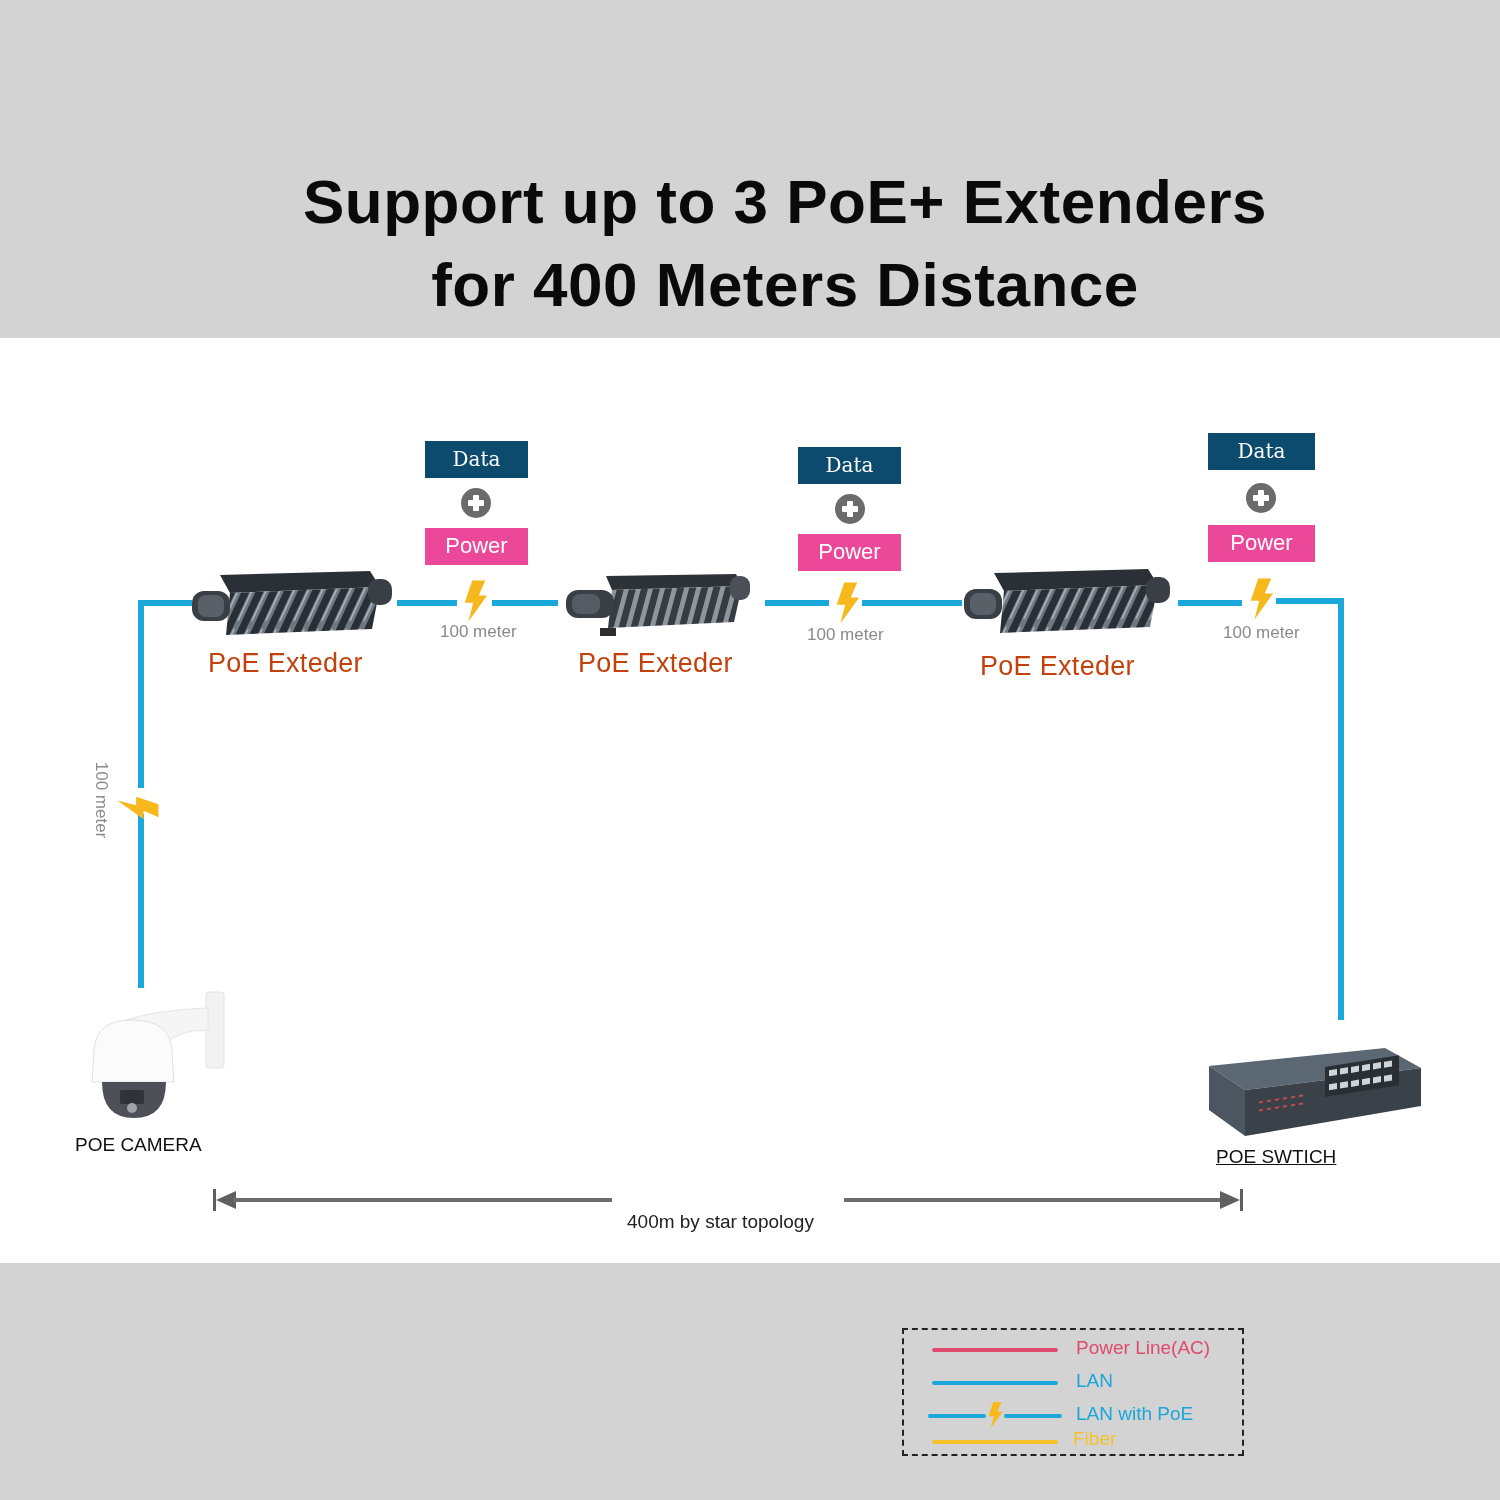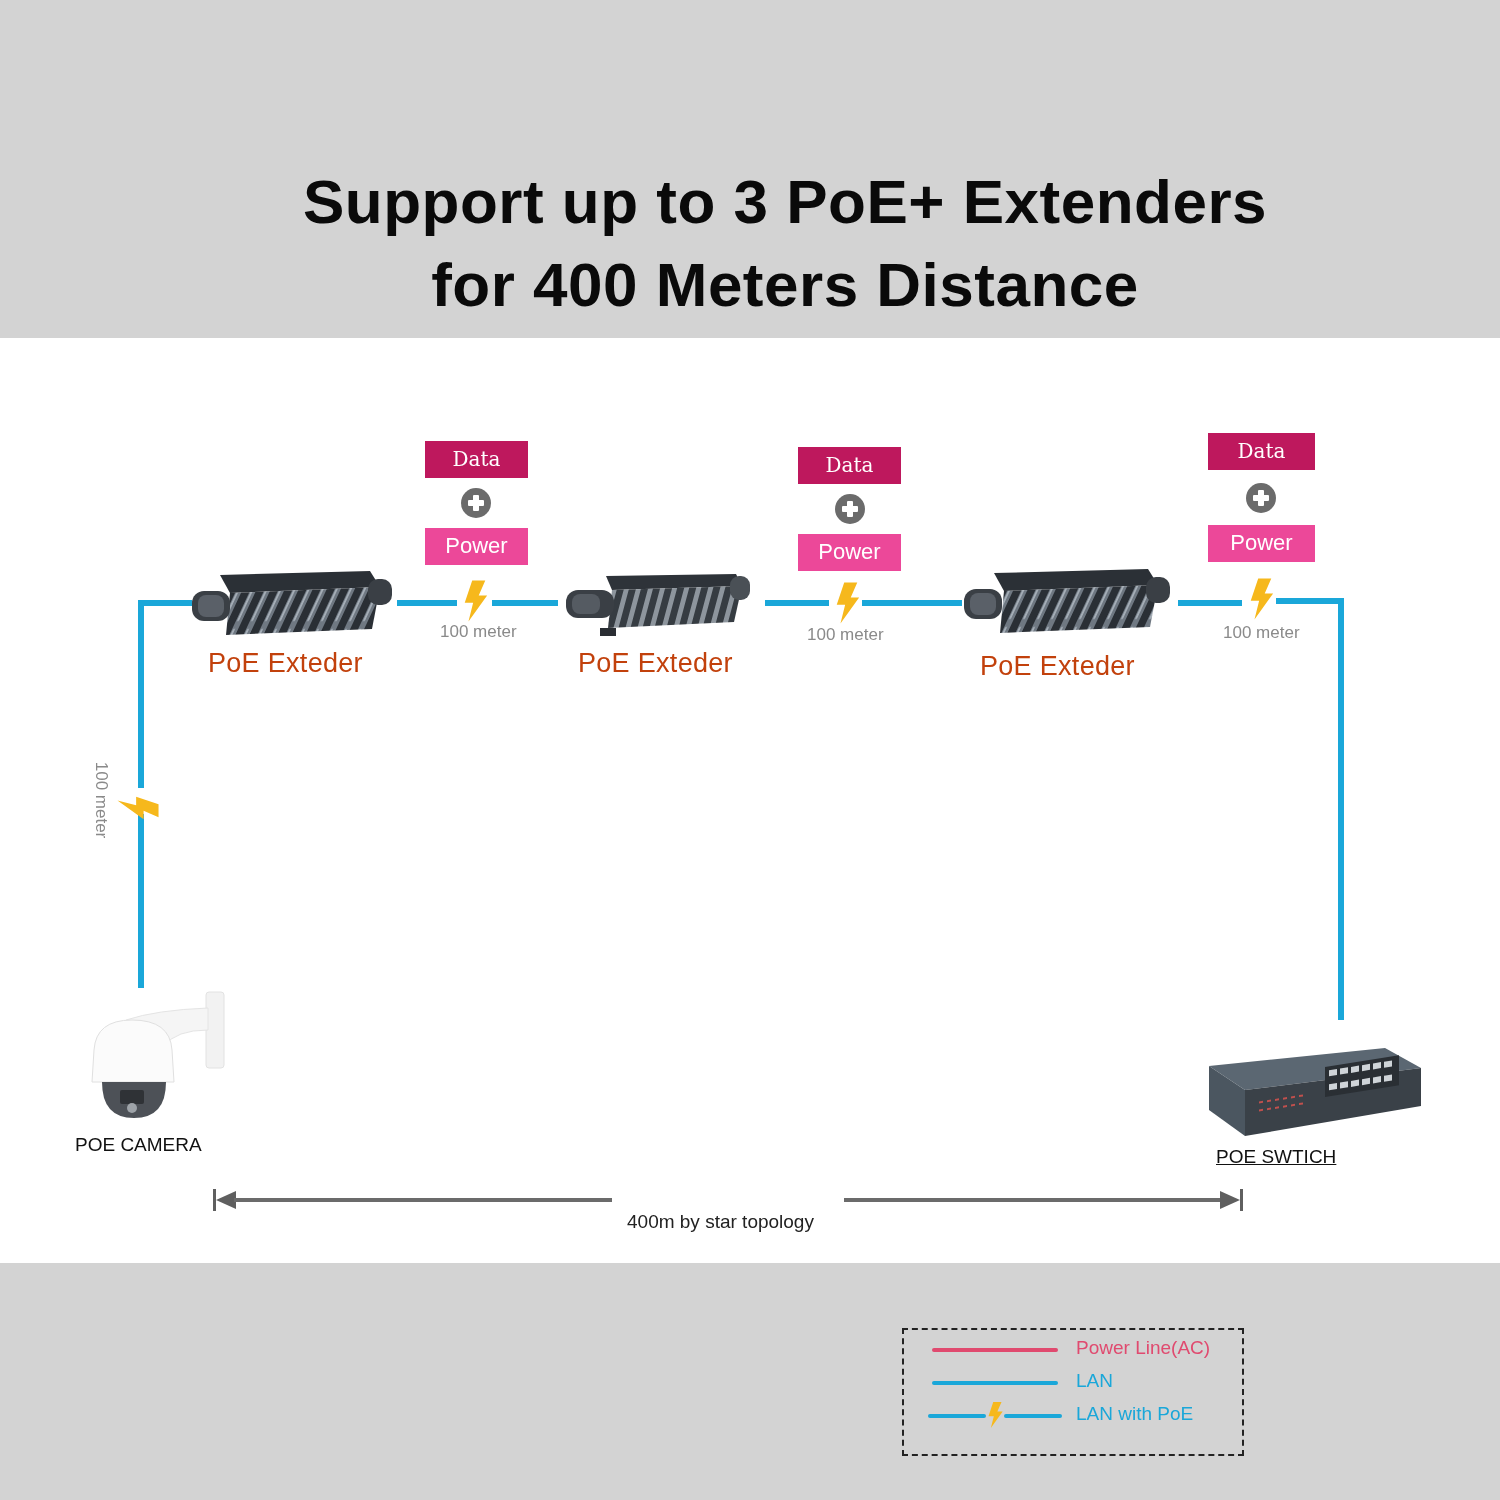--- a/index.html
+++ b/index.html
@@ -4,21 +4,21 @@
 <style>
   html, body { margin: 0; padding: 0; }
   body { width: 1500px; height: 1500px; position: relative; background: #ffffff; font-family: "Liberation Sans", sans-serif; overflow: hidden; }
   .band-top { position: absolute; left: 0; top: 0; width: 1500px; height: 338px; background: #d3d3d3; }
   .band-bottom { position: absolute; left: 0; top: 1263px; width: 1500px; height: 237px; background: #d3d3d3; }
   .title { position: absolute; left: 0; top: 160px; width: 1570px; text-align: center; font-weight: bold; font-size: 62px; line-height: 83px; color: #0a0a0a; letter-spacing: 0.5px; }
   .title div { white-space: nowrap; }
 
   .wire { position: absolute; background: #1aa7d9; }
   .badge { position: absolute; height: 37px; color: #fff; text-align: center; font-size: 22px; line-height: 36px; }
-  .badge.data { background: #be185d; font-family: "DejaVu Serif", "Liberation Serif", serif; font-size: 20px; }
+  .badge.data { background: #0c4a6e; font-family: "DejaVu Serif", "Liberation Serif", serif; font-size: 20px; }
   .badge.power { background: #ec4899; }
   .plus { position: absolute; width: 30px; height: 30px; border-radius: 50%; background: #6b6b6b; }
   .plus::before, .plus::after { content: ""; position: absolute; background: #fff; border-radius: 1px; }
   .plus::before { left: 7px; top: 12px; width: 16px; height: 6px; }
   .plus::after { left: 12px; top: 7px; width: 6px; height: 16px; }
   .dist { position: absolute; font-size: 17px; color: #8a8a8a; white-space: nowrap; }
   .bolt { position: absolute; }
   .device-label { position: absolute; font-size: 27px; color: #c2410c; white-space: nowrap; letter-spacing: 0.3px; }
   .small-label { position: absolute; font-size: 19px; color: #111; white-space: nowrap; }
   .extender { position: absolute; }
@@ -197,13 +197,17 @@
     <svg style="position:absolute; left:82px; top:1px;" width="18" height="26">
         <use href="#bolt"></use>
       </svg>
     <div class="legend-line" style="left:100px; top:13px; width:58px; background:#1aa7d9;"></div>
     <div class="legend-text" style="left:172px; top:2px; color:#1aa7d9;">LAN with PoE</div>
   </div>
   <div class="legend-row" style="top:38px;">
     <div class="legend-line" style="left:28px; top:13px; width:126px; background:#1aa7d9;"></div>
     <div class="legend-text" style="left:172px; top:2px; color:#1aa7d9;">LAN</div>
   </div>
+  <div class="legend-row" style="top:98px;">
+    <div class="legend-line" style="left:28px; top:12px; width:126px; background:#f6c12c;"></div>
+    <div class="legend-text" style="left:169px; top:0px; color:#f6c12c;">Fiber</div>
+  </div>
 </div>
 
 </body></html>

